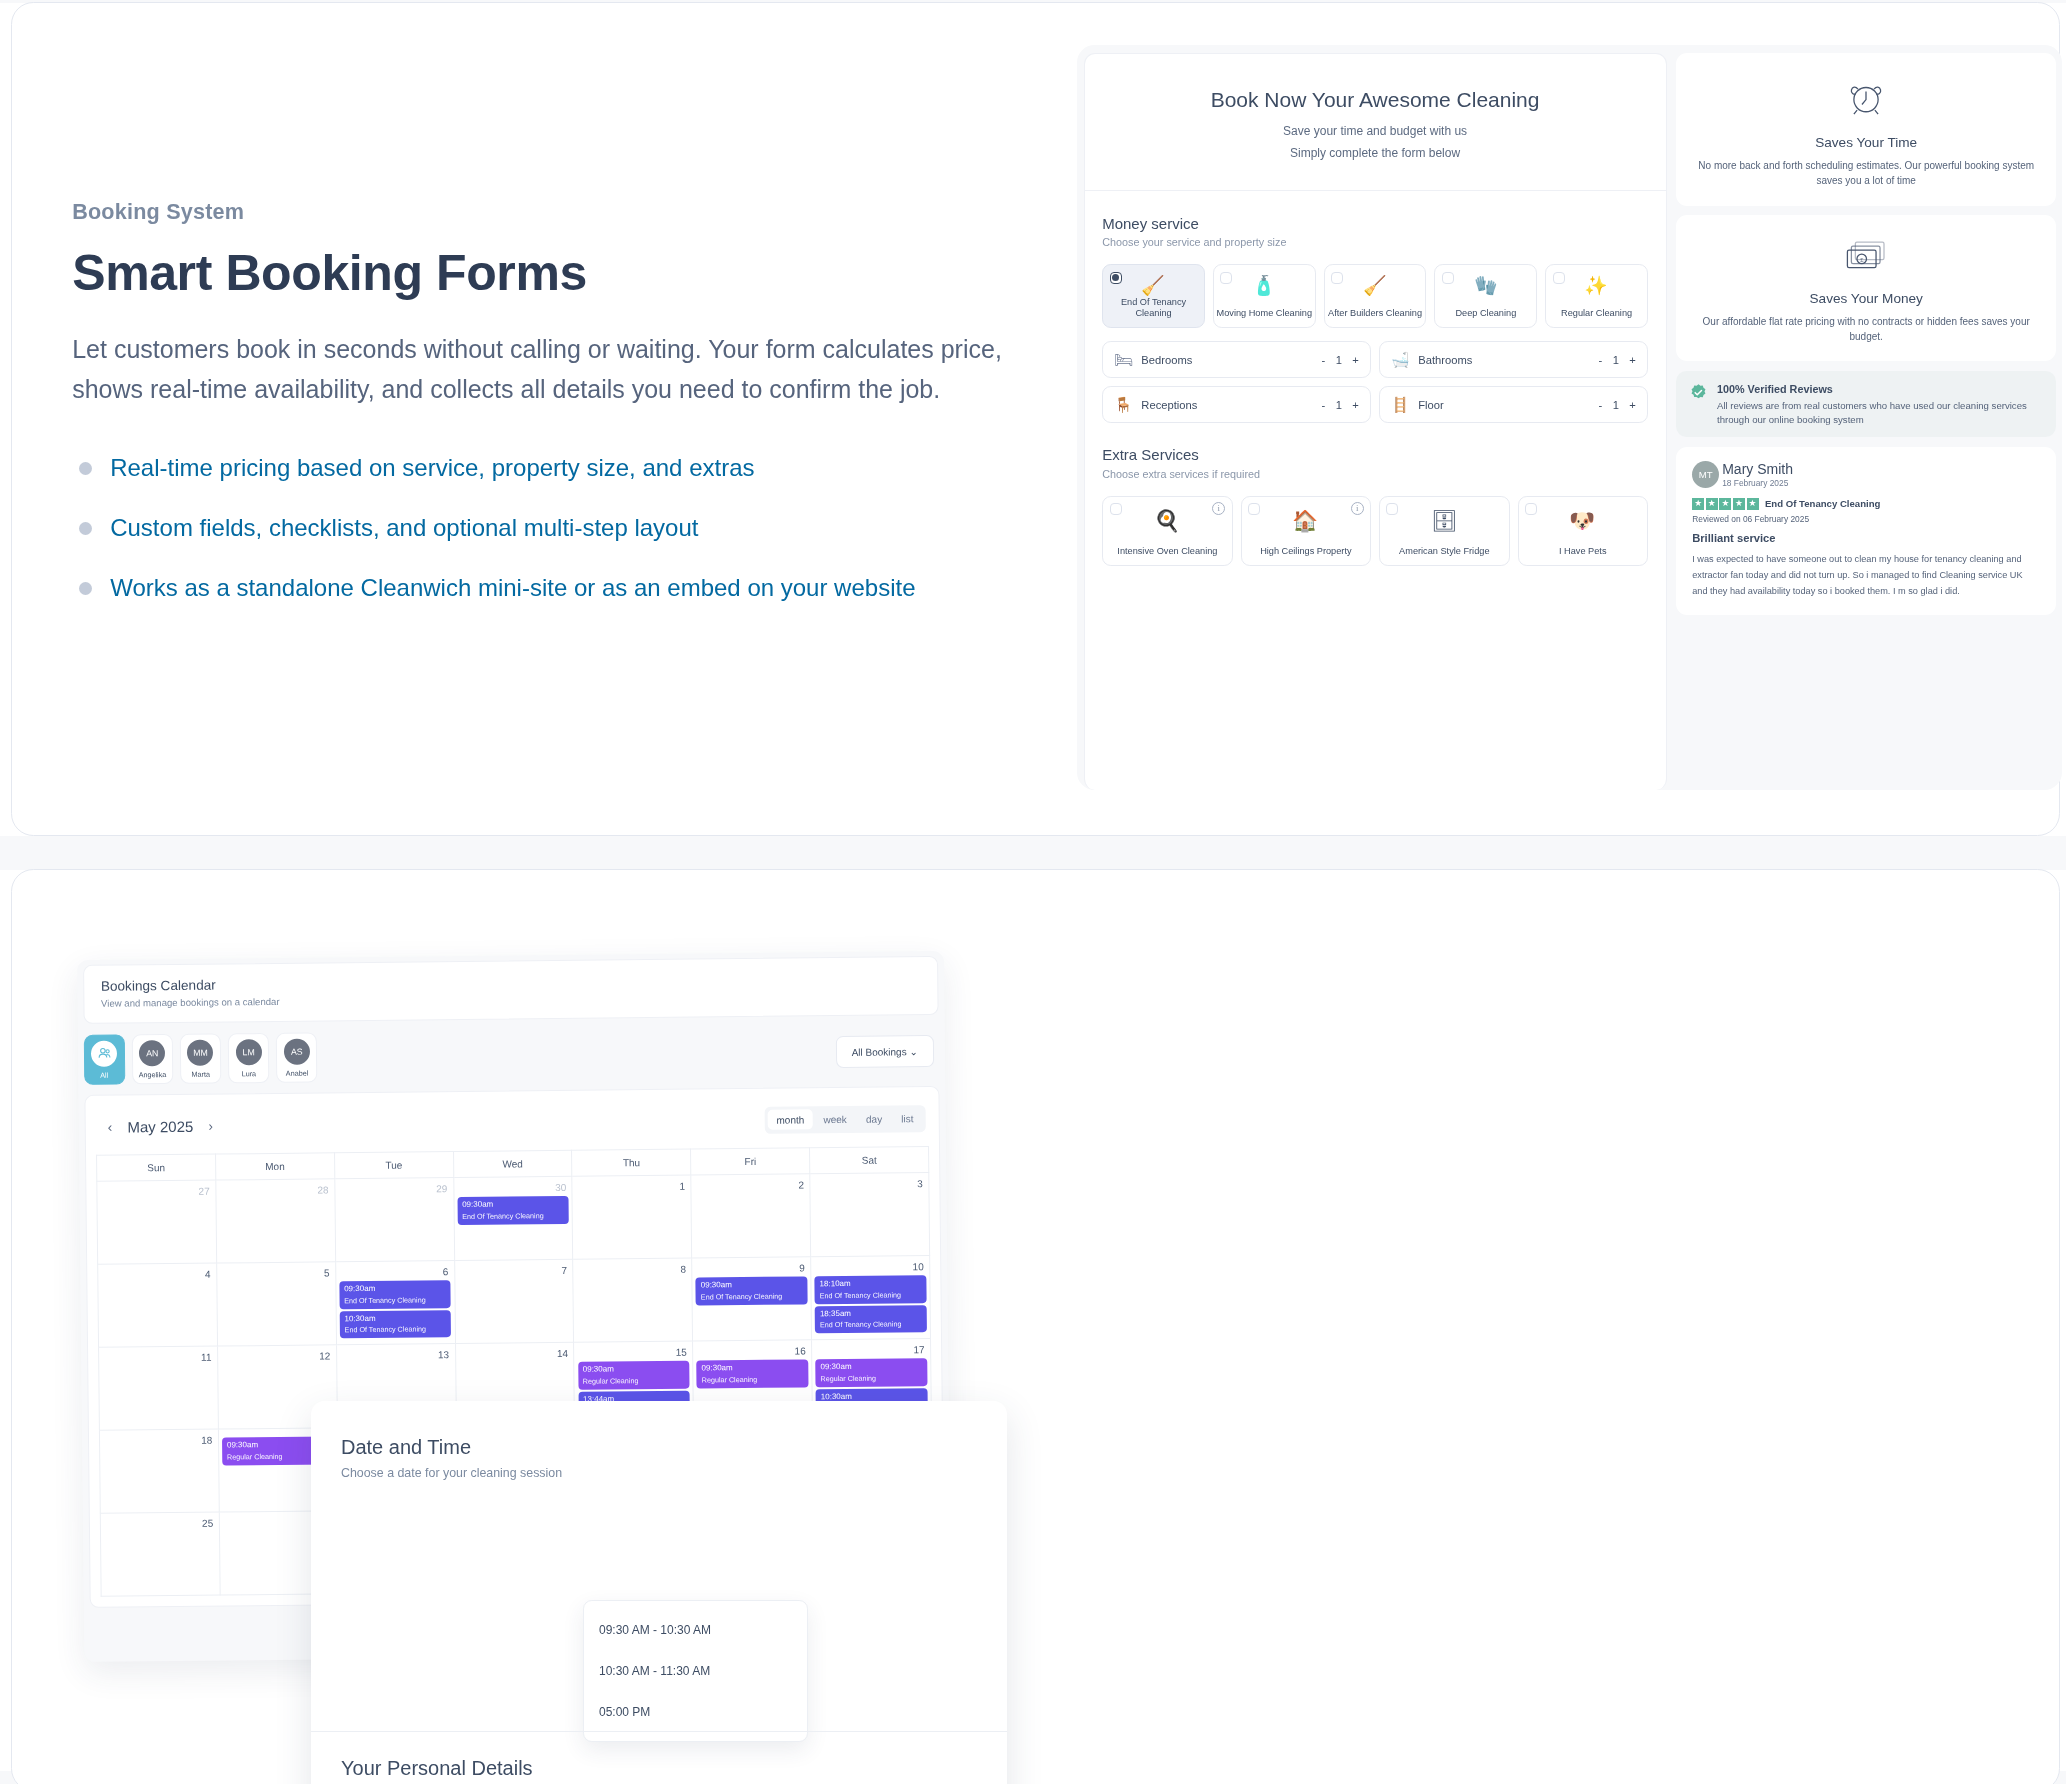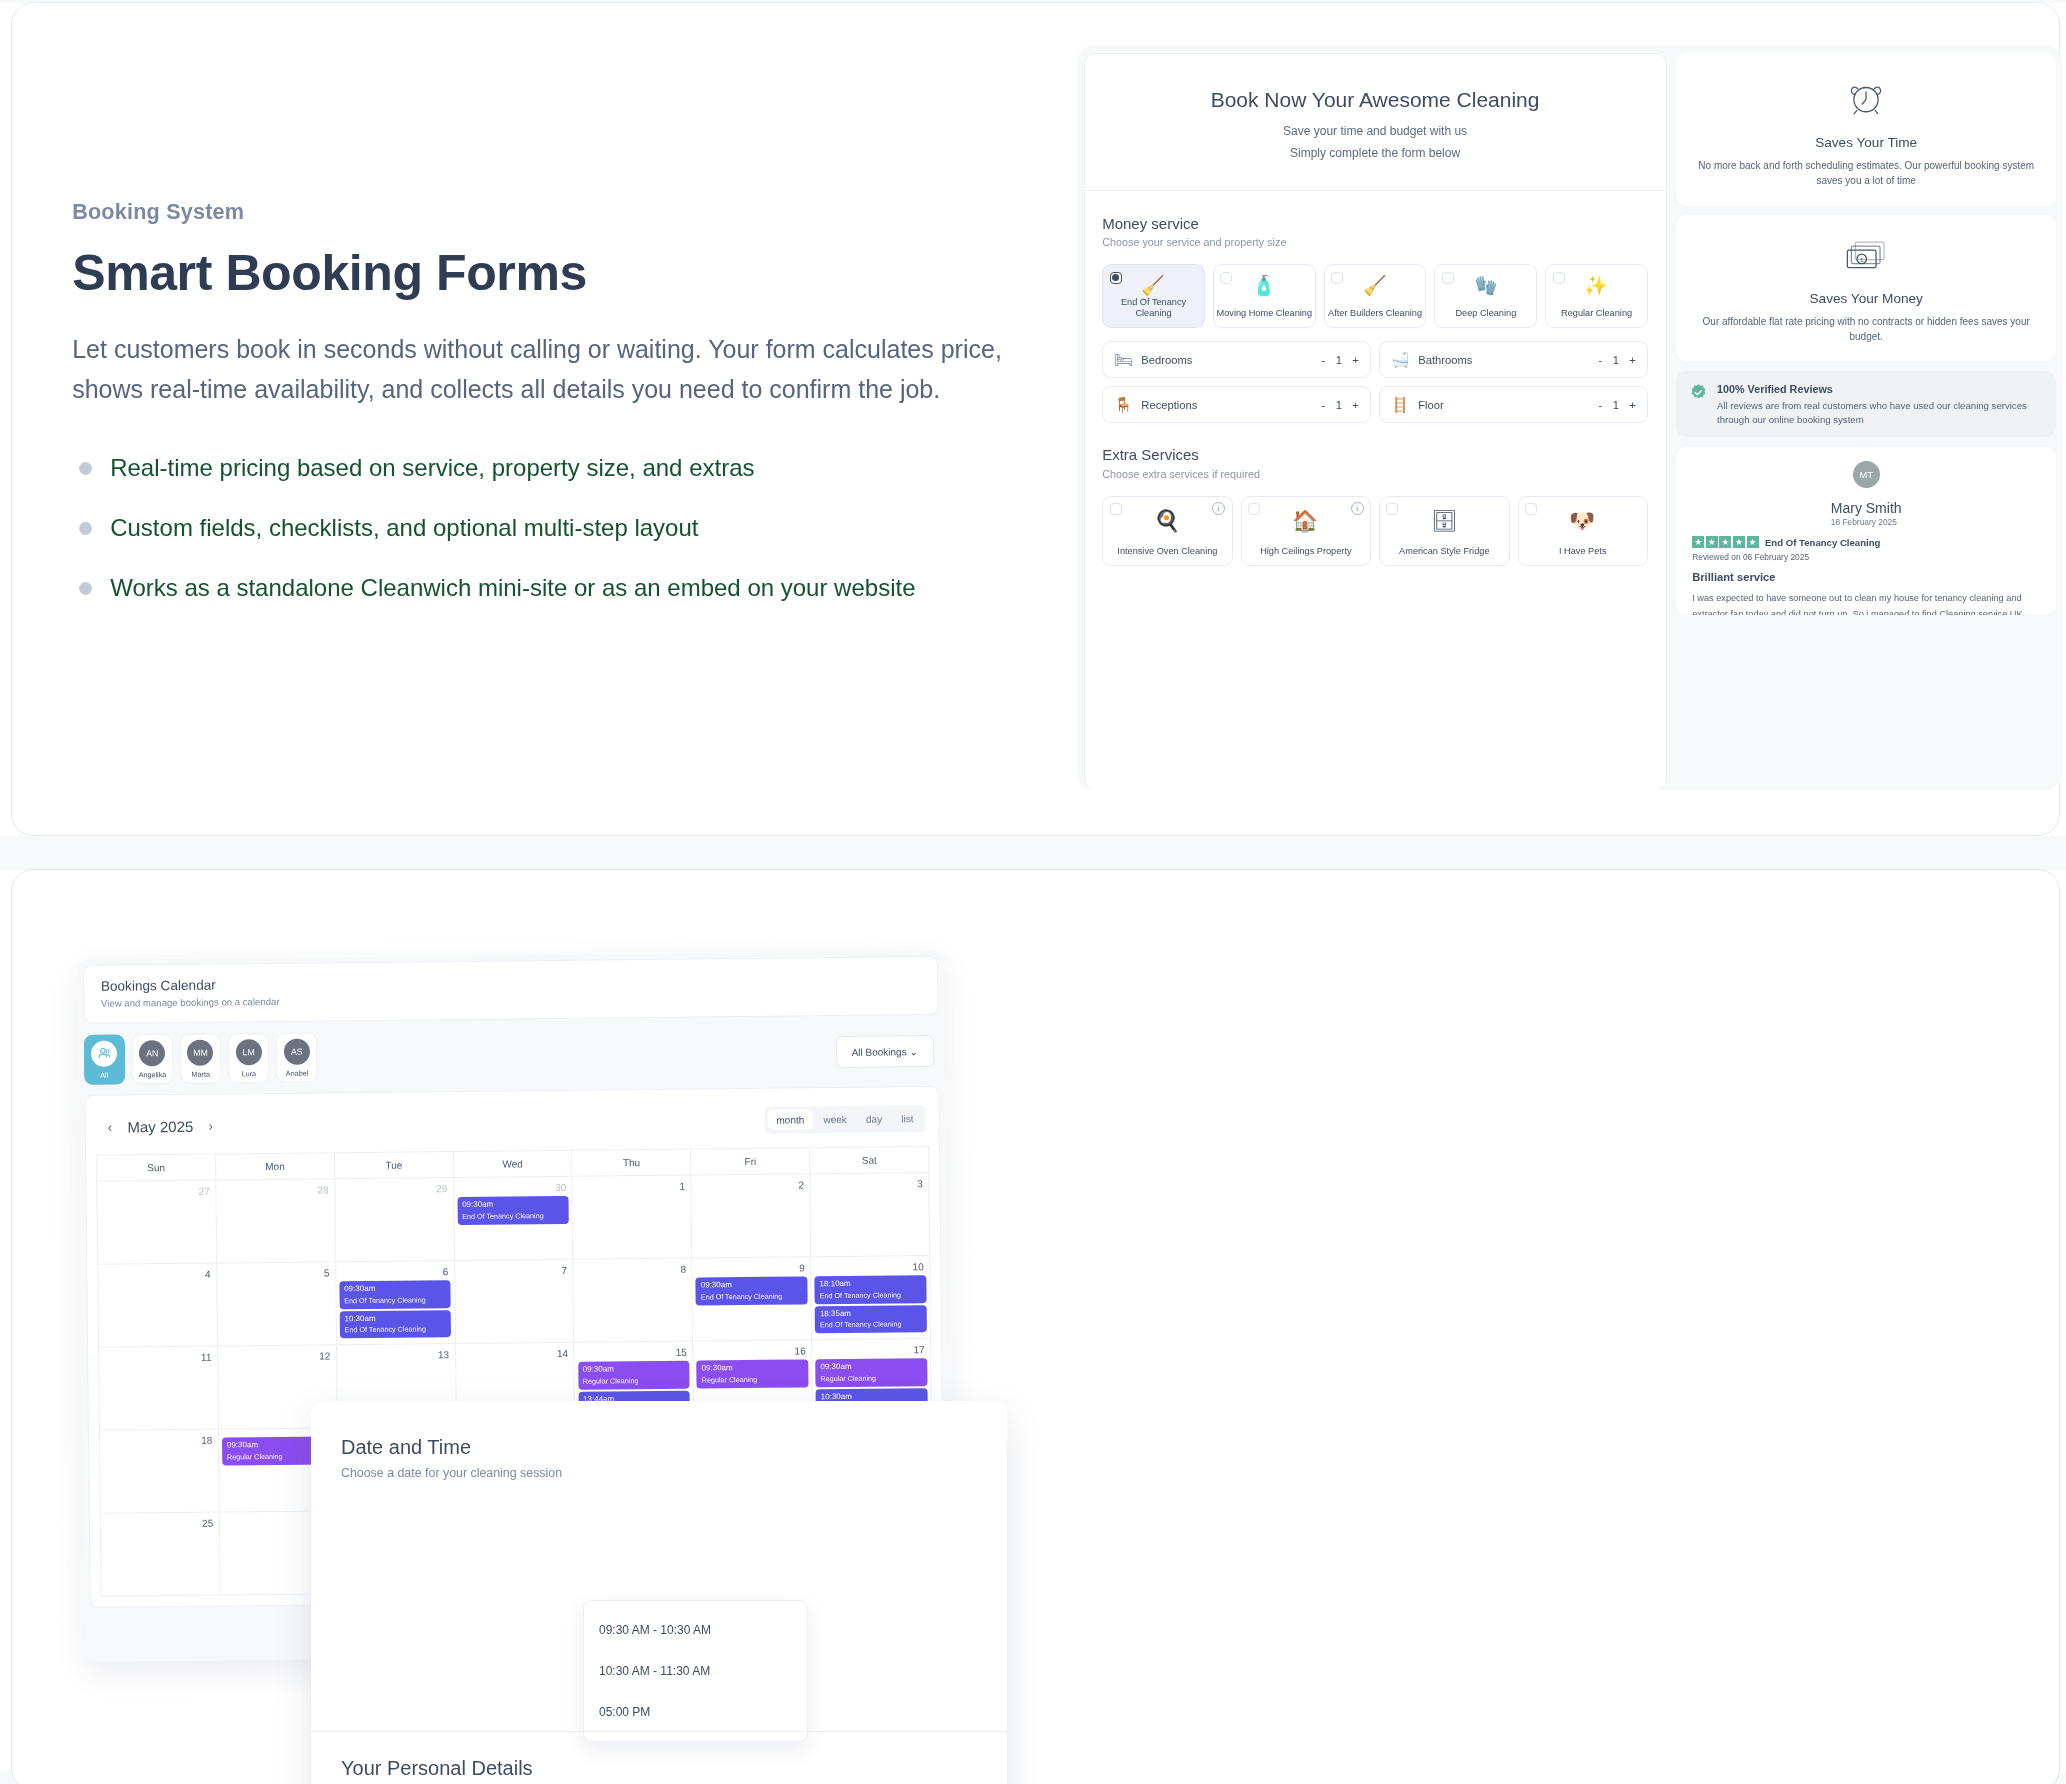--- a/index.html
+++ b/index.html
@@ -24,21 +24,21 @@
   .gutter { position:absolute; left:0; top:836px; width:2066px; height:34px; background:#f7f8fa; }
   .topstrip { position:absolute; left:0; top:0; width:2066px; height:3.2px; background:#f7f8fa; }
   .botstrip { position:absolute; left:0; top:1771px; width:2066px; height:13px; background:#f7f8fa; }
 
   
   .copy { position:absolute; }
   .eyebrow { font-size:21.6px; color:#7b8aa0; letter-spacing:0.2px; font-weight:700; }
   .headline { font-size:50px; font-weight:700; color:#2e3c54; letter-spacing:-0.4px; margin-top:21px; line-height:1.08; }
   .lede { font-size:25px; line-height:1.62; color:#56647d; margin-top:29px; max-width:953px; }
   ul.bullets { list-style:none; margin-top:43px; }
-  ul.bullets li { position:relative; padding-left:38px; font-size:24px; line-height:1.25; color:#14532d; margin-bottom:30px; }
+  ul.bullets li { position:relative; padding-left:38px; font-size:24px; line-height:1.25; color:#0369a1; margin-bottom:30px; }
   ul.bullets li:before{
     content:""; position:absolute; left:6.4px; top:9.6px; width:13px; height:13px;
     border-radius:50%; background:#c3cbd9;
   }
 
   #copy-forms { left:60px; top:196px; width:961px; }
 
   
   #mock-form {
     position:absolute; left:1065px; top:42px; width:985px; height:745px;
@@ -108,21 +108,21 @@
 
   .verified{
     margin-top:9.6px; background:#eef2f3; border-radius:10.4px; padding:10.4px 13px;
     display:flex; gap:8.8px; align-items:flex-start; text-align:left;
   }
   .vbadge{ width:19px; height:19px; flex:0 0 19px; margin-top:1.6px; }
   .vt{ font-size:10.8px; font-weight:700; color:#3d4c63; }
   .vp{ font-size:9.6px; color:#55637a; line-height:1.45; margin-top:2.4px; }
 
   .review{ margin-top:9.6px; background:#fff; border-radius:11.2px; padding:14.4px 16px 0; text-align:left; height:168px; overflow:hidden; }
-  .rv-head{ display:flex; align-items:center; gap:12px;flex-direction:column; }
+  .rv-head{ display:flex; align-items:center; gap:3px; }
   .rv-av{ width:27px; height:27px; border-radius:50%; background:#9aa8a8; color:#fff; font-size:9.6px; display:flex; align-items:center; justify-content:center; }
   .rv-name{ font-size:14px; color:#3d4c63; }
   .rv-date{ font-size:8.4px; color:#6f7c92; margin-top:0.8px; }
   .rv-stars{ display:flex; align-items:center; gap:6.4px; margin-top:9.6px; }
   .stars{ display:flex; gap:1.6px; }
   .star{ width:12px; height:12px; background:#5cb79c; display:flex; align-items:center; justify-content:center; color:#fff; font-size:8.8px; line-height:1; }
   .rv-svc{ font-size:9.6px; font-weight:700; color:#3d4c63; }
   .rv-on{ font-size:8.4px; color:#55637a; margin-top:4px; }
   .rv-title{ font-size:11.2px; font-weight:700; color:#3d4c63; margin-top:8.8px; }
   .rv-body{ font-size:9.2px; color:#55637a; line-height:1.72; margin-top:8px; }

